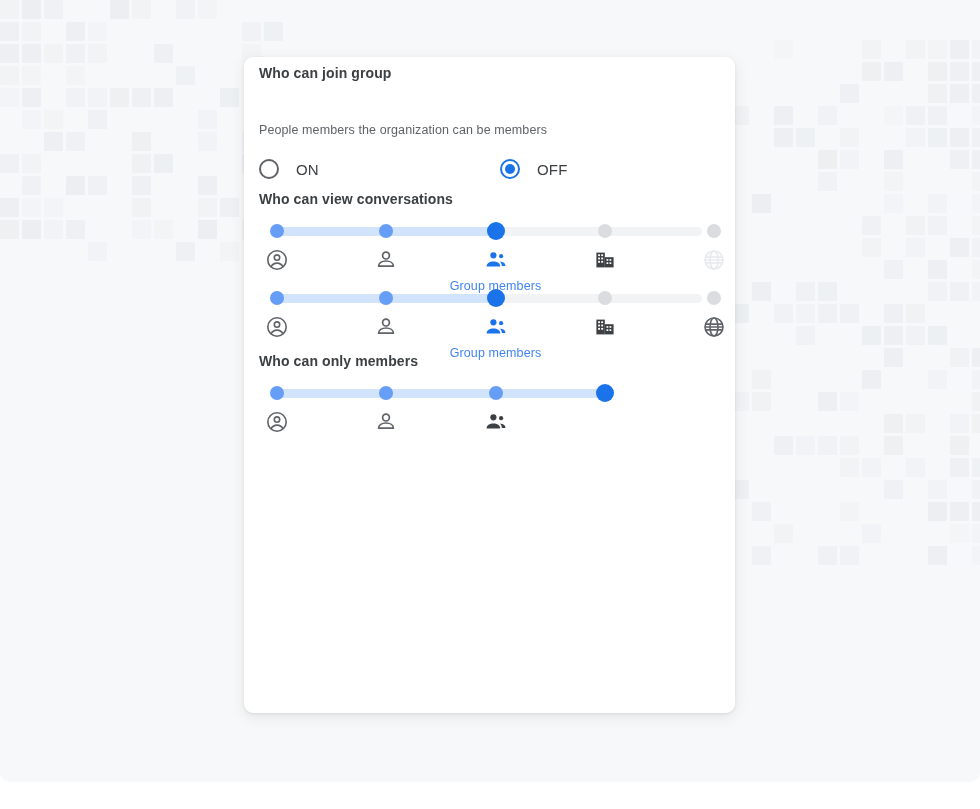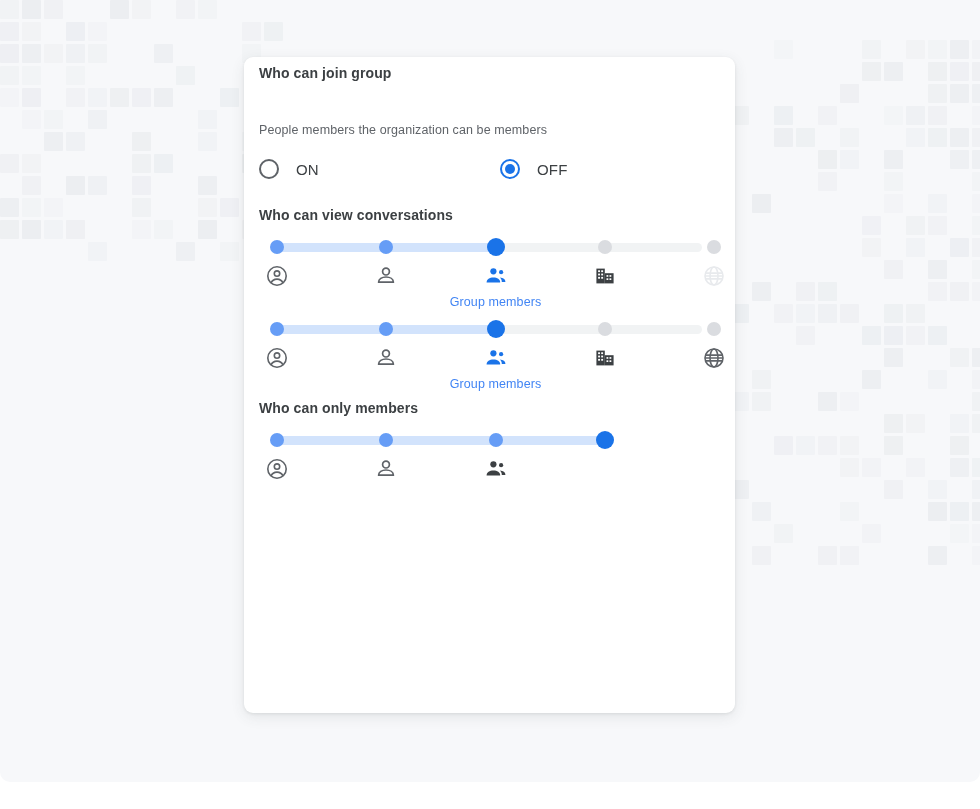--- a/index.html
+++ b/index.html
@@ -115,21 +115,21 @@
     background: #1a73e8;
   }
   .radio-label {
     margin-left: 17px;
     font-size: 15px;
     color: #3c4043;
     letter-spacing: .2px;
   }
 
   
-  .slider-block { margin-top: 28px; }
+  .slider-block { margin-top: 12px; }
   .slider-block .section-title { margin-bottom: 4px; }
 
   .slider {
     position: relative;
     height: 22px;
     margin: 13px 18px 0 18px;
   }
   .track {
     position: absolute;
     left: 0; right: 0;

